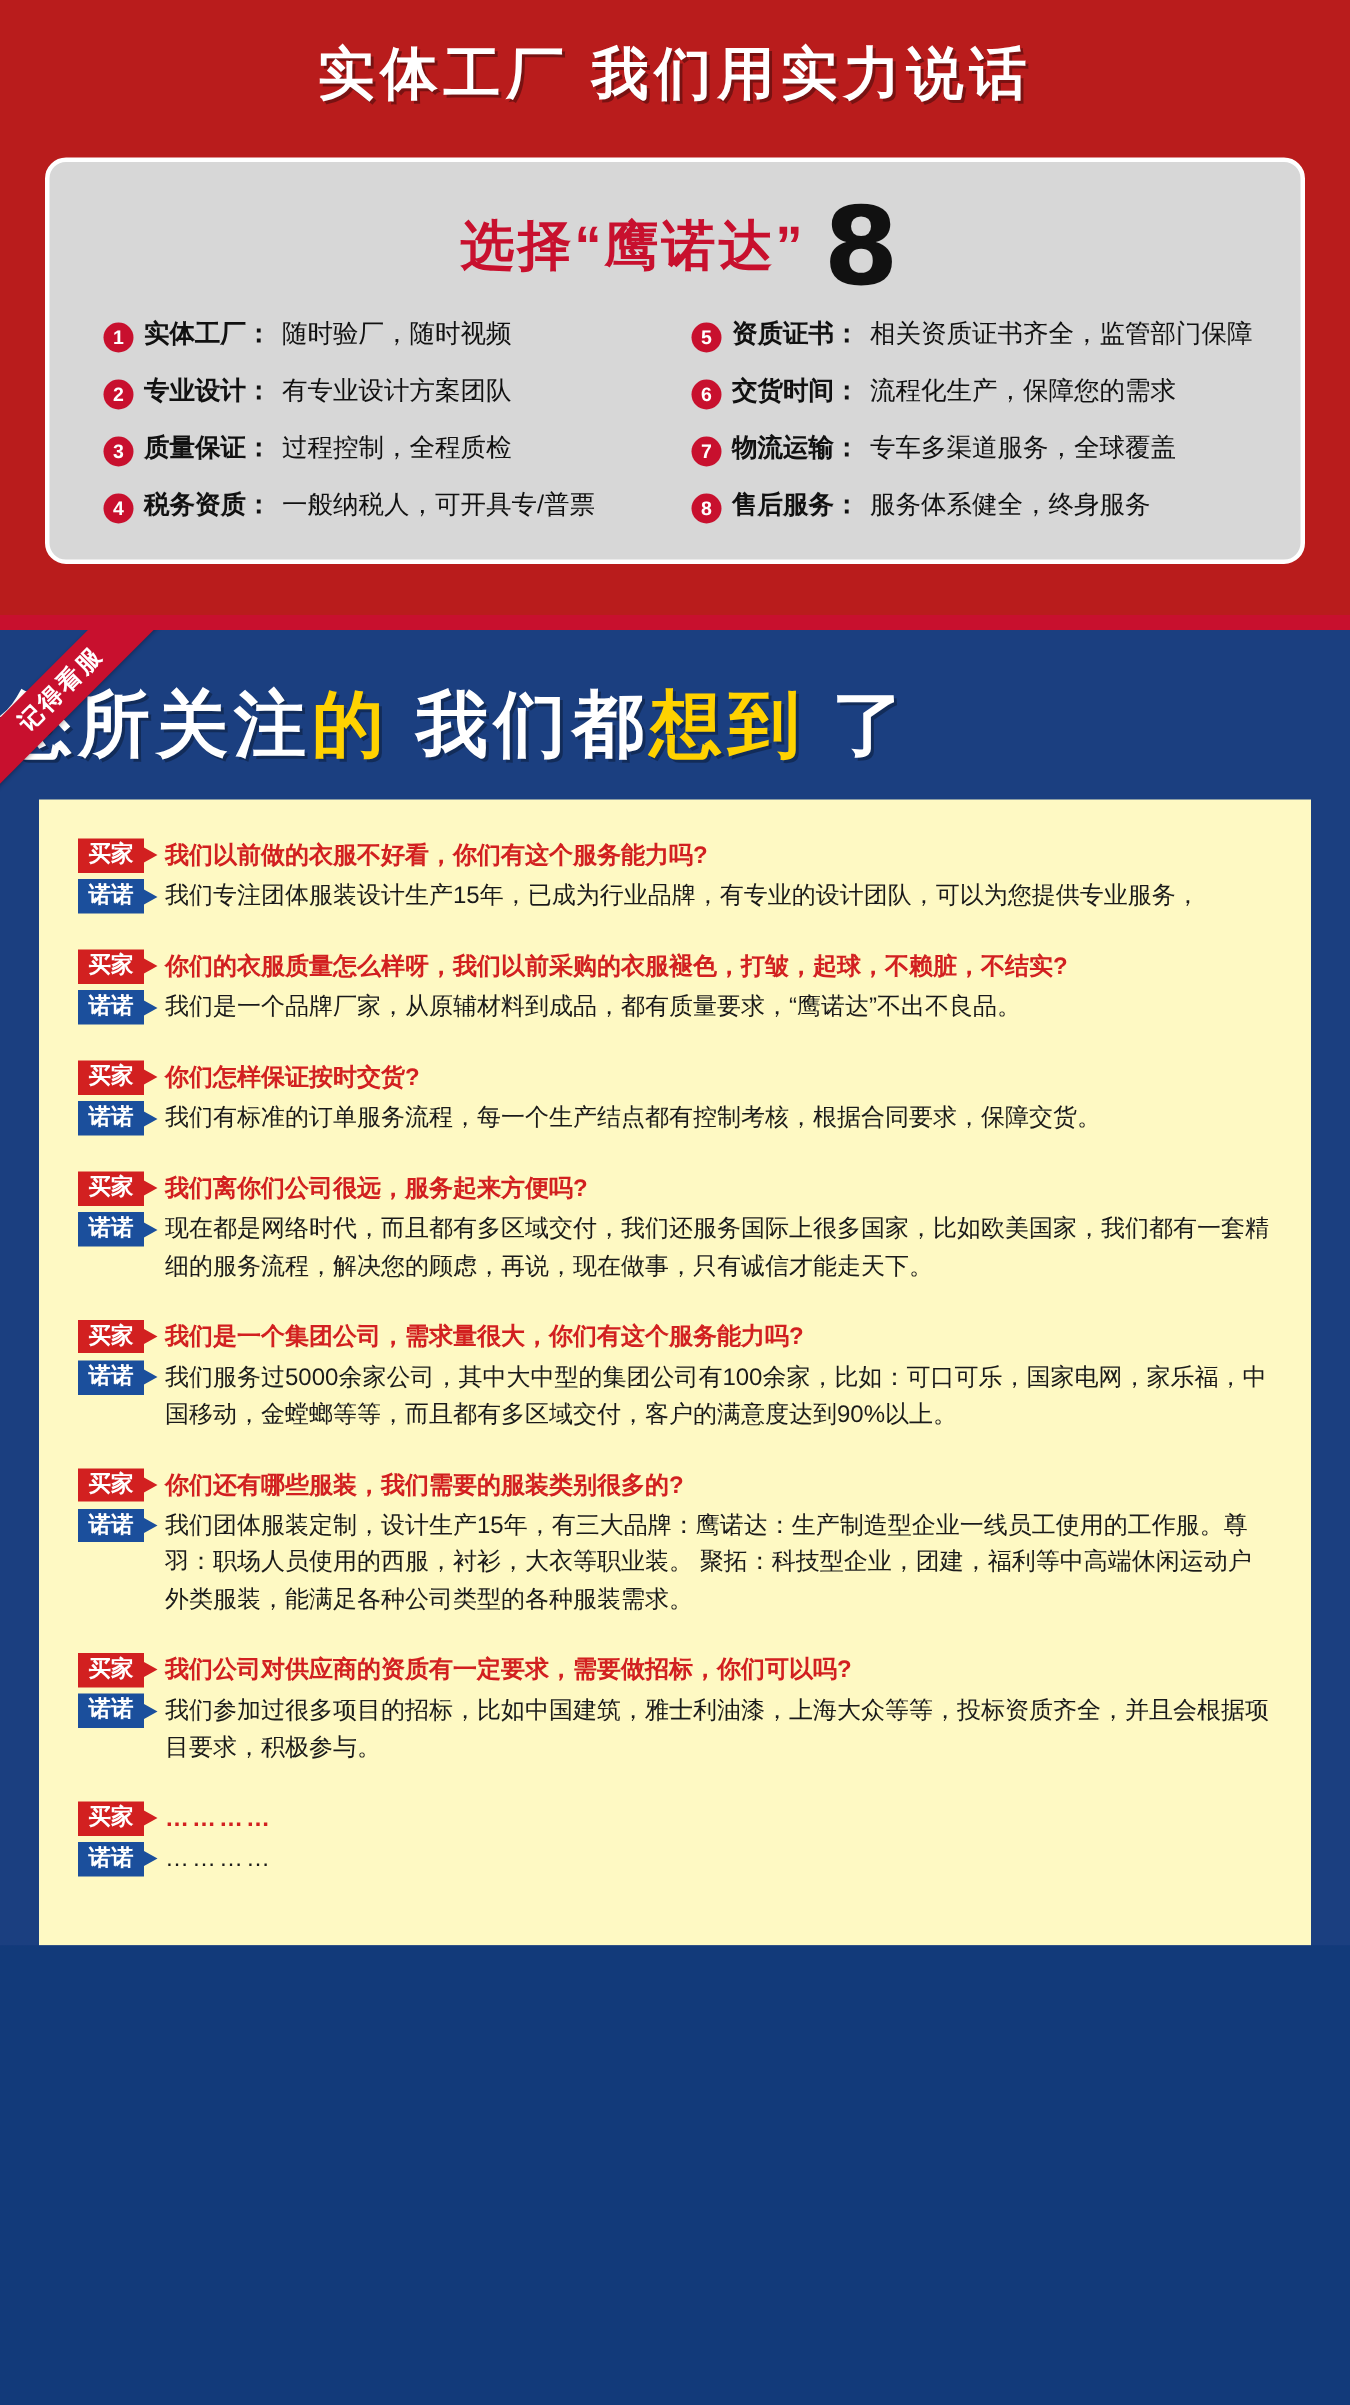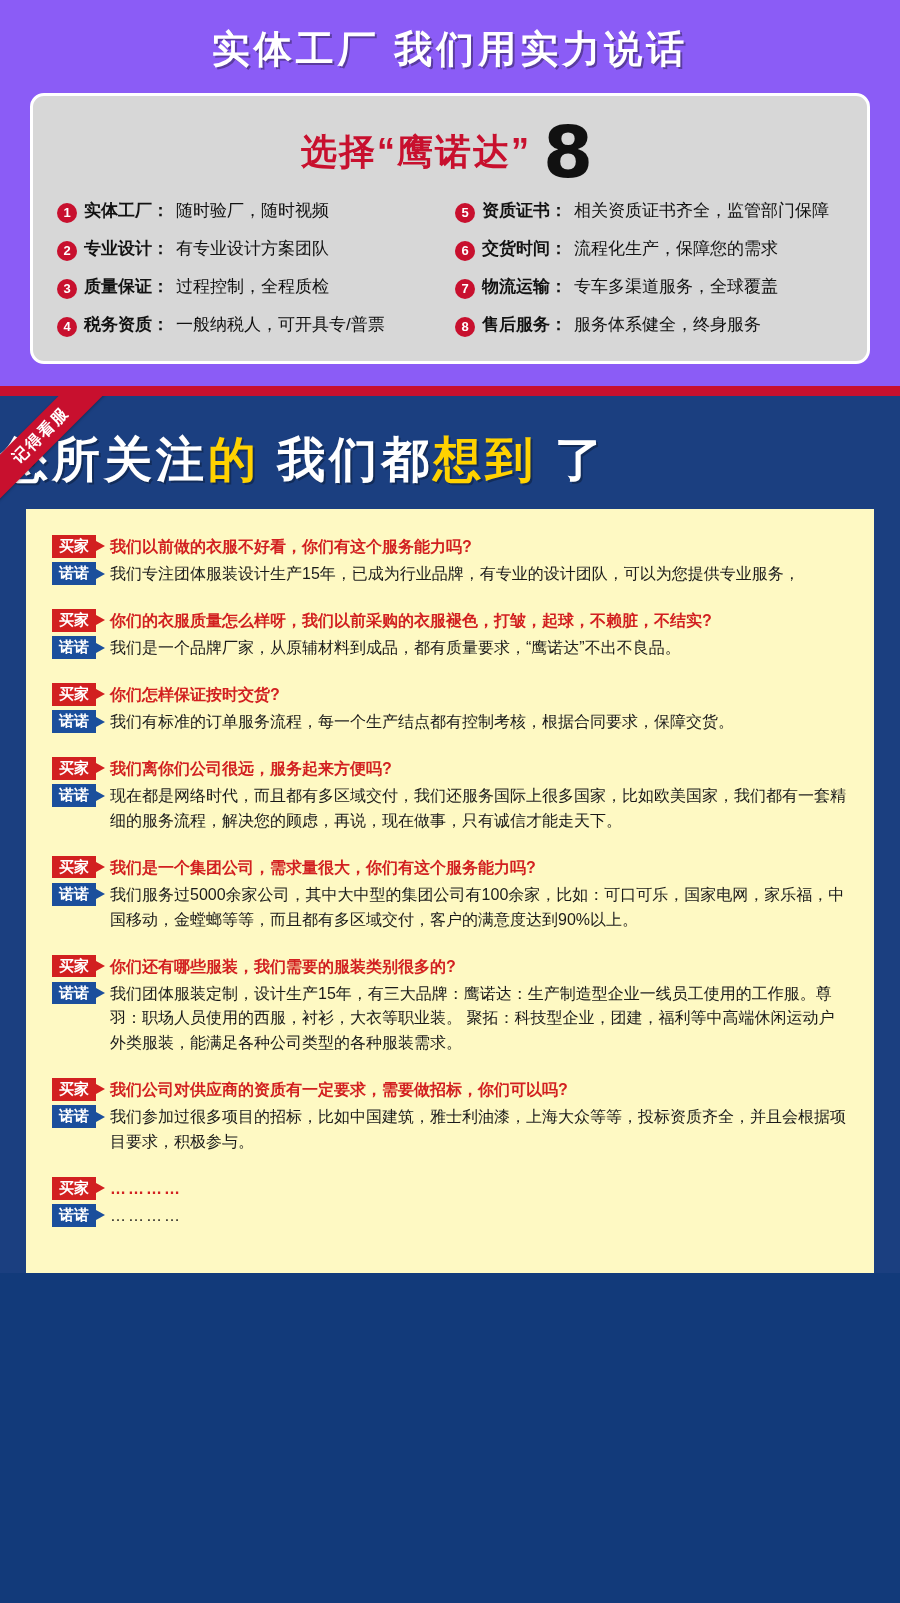--- a/index.html
+++ b/index.html
@@ -5,36 +5,36 @@
   html,body{margin:0;padding:0;}
   body{
     width:900px;
     background:#123a7a;
     font-family:"Liberation Sans","DejaVu Sans",sans-serif;
     -webkit-font-smoothing:antialiased;
   }
   .page{width:900px;background:#1b3f80;position:relative;}
 
   
-  .sec1{background:#8b5cf6;padding:14px 0 18px 0;}
+  .sec1{background:#b91c1c;padding:14px 0 18px 0;}
   .sec1-title{
     text-align:center;
     color:#ffffff;
     font-size:38px;
     font-weight:bold;
     letter-spacing:4px;
     padding:10px 0 14px 0;
     text-shadow:2px 2px 0 rgba(0,0,0,0.35);
   }
   .reasons-card{
-    margin:4px 30px;
+    margin:16px 30px;
     background:#d7d7d7;
     border:3px solid #ffffff;
     border-radius:14px;
-    padding:18px 24px 24px 24px;
+    padding:18px 24px 24px 36px;
   }
   .reasons-head{
     display:flex;
     align-items:center;
     justify-content:center;
     gap:6px;
     padding:6px 0 16px 0;
   }
   .rh-red{
     color:#c8102e;

